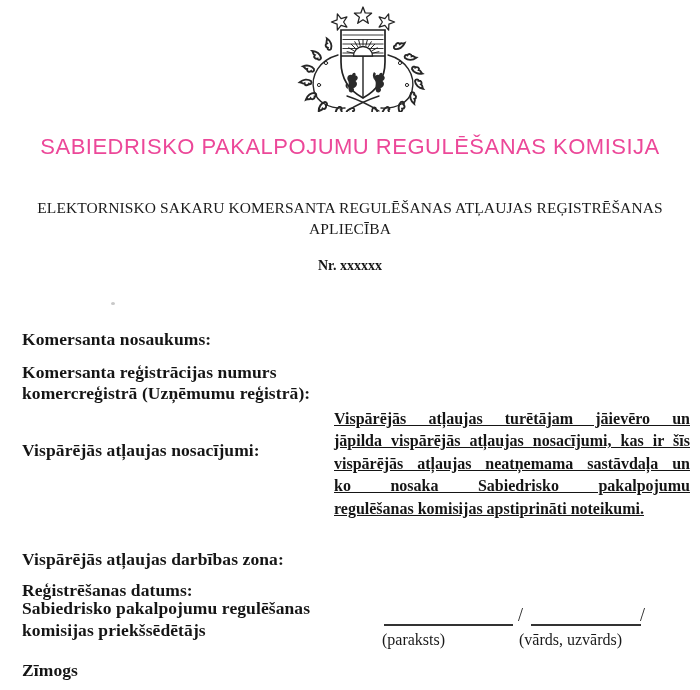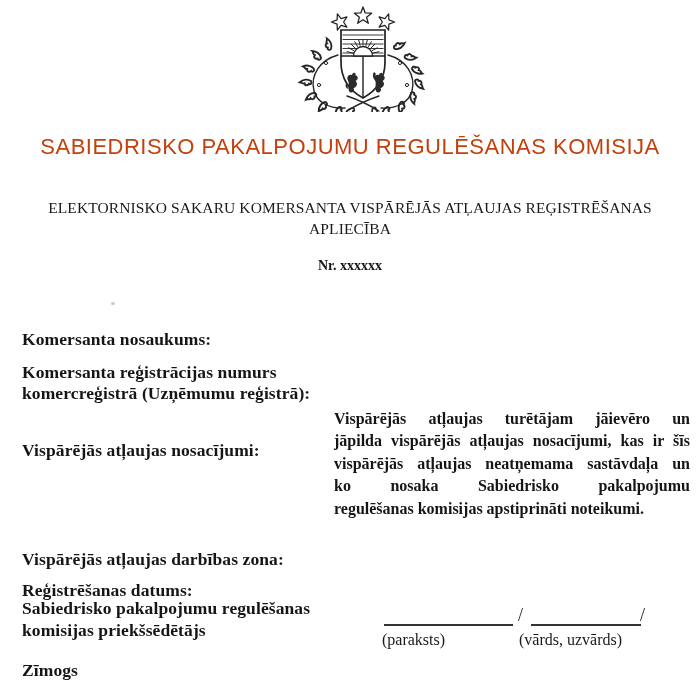--- a/index.html
+++ b/index.html
@@ -3,21 +3,21 @@
 <meta charset="utf-8">
 <style>
   html,body{margin:0;padding:0;background:#ffffff;}
   .page{
     position:relative;width:700px;height:690px;background:#ffffff;
     color:#161616;font-family:"Liberation Serif",serif;overflow:hidden;
   }
   .org-title{
     position:absolute;left:0;right:0;top:134px;text-align:center;
     font-family:"Liberation Sans",sans-serif;font-size:22px;font-weight:400;
-    letter-spacing:.5px;color:#c2410c;white-space:nowrap;
+    letter-spacing:.5px;color:#ec4899;white-space:nowrap;
   }
   .doc-title{
     position:absolute;left:4px;right:4px;top:197px;text-align:center;
     font-size:15.5px;line-height:21px;font-weight:400;color:#1a1a1a;letter-spacing:.1px;
   }
   .doc-number{
     position:absolute;left:0;right:0;top:258px;text-align:center;
     font-size:14px;font-weight:700;
   }
   .lbl{
@@ -26,21 +26,21 @@
   }
   .lbl-merchant{top:329px;}
   .lbl-regnum{top:362px;}
   .lbl-conditions{top:424px;margin-top:16px;}
   .lbl-zone{top:549px;}
   .lbl-date{top:580px;text-align:right;}
   .lbl-chairman{top:598px;line-height:21.5px;}
   .lbl-stamp{top:660px;}
   .conditions-text{
     position:absolute;left:334px;top:408px;width:356px;
-    font-size:16px;font-weight:700;line-height:22.4px;color:#151515;
+    font-size:16px;font-weight:700;line-height:22.4px;color:#151515;text-decoration:underline;
   }
   .conditions-text .jl{text-align:justify;text-align-last:justify;}
   .conditions-text .ll{text-align:left;}
   .sig-line{
     position:absolute;top:609px;height:15px;
     border-bottom:2px solid #333333;
   }
   .sig-line-1{left:384px;width:129px;}
   .sig-line-2{left:531px;width:110px;}
   .sig-slash{position:absolute;top:605px;font-size:18px;color:#222;}
@@ -129,21 +129,21 @@
       <g fill="#2a2a2a">
         <path d="M83.5,87 C81,82 84,79 82,75.5 C80,72 83,68.5 86,70 C87,66.5 90.5,67.5 89.5,70.5 C93,71 92,75 89.5,76 C92.5,78.5 90.5,82.5 87.5,83 C89,85.5 87,87.5 85,87.5 Z"></path>
         <path d="M81.5,75 Q78.5,70.5 81,67 L82.8,68.5 Z"></path>
       </g>
     </svg>
   </div>
 
   <div class="org-title">SABIEDRISKO PAKALPOJUMU REGULĒŠANAS KOMISIJA</div>
 
   <div class="doc-title">
-    <div>ELEKTORNISKO SAKARU KOMERSANTA VISPĀRĒJĀS ATĻAUJAS REĢISTRĒŠANAS</div>
+    <div>ELEKTORNISKO SAKARU KOMERSANTA REGULĒŠANAS ATĻAUJAS REĢISTRĒŠANAS</div>
     <div>APLIECĪBA</div>
   </div>
 
   <div class="doc-number">Nr. xxxxxx</div>
 
   <div class="scan-speck"></div>
 
   <div class="lbl lbl-merchant">Komersanta nosaukums:</div>
 
   <div class="lbl lbl-regnum">

